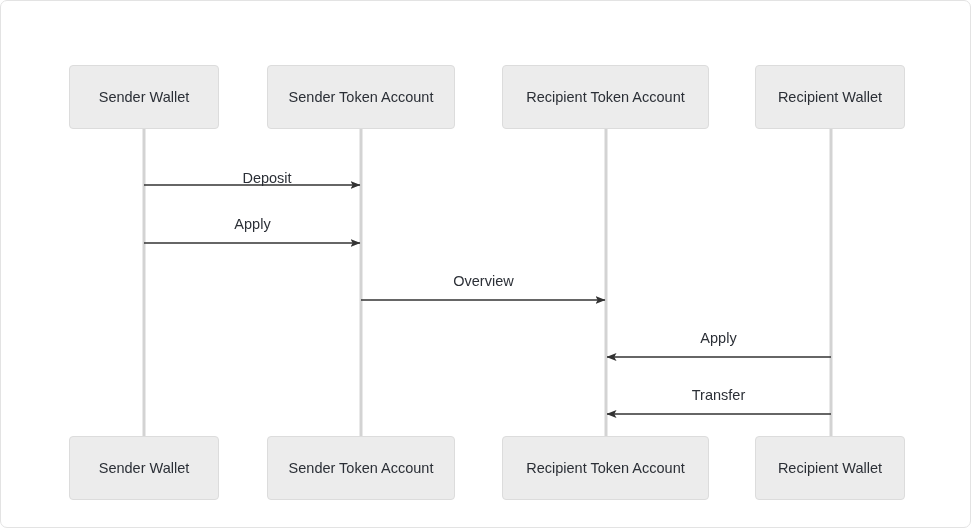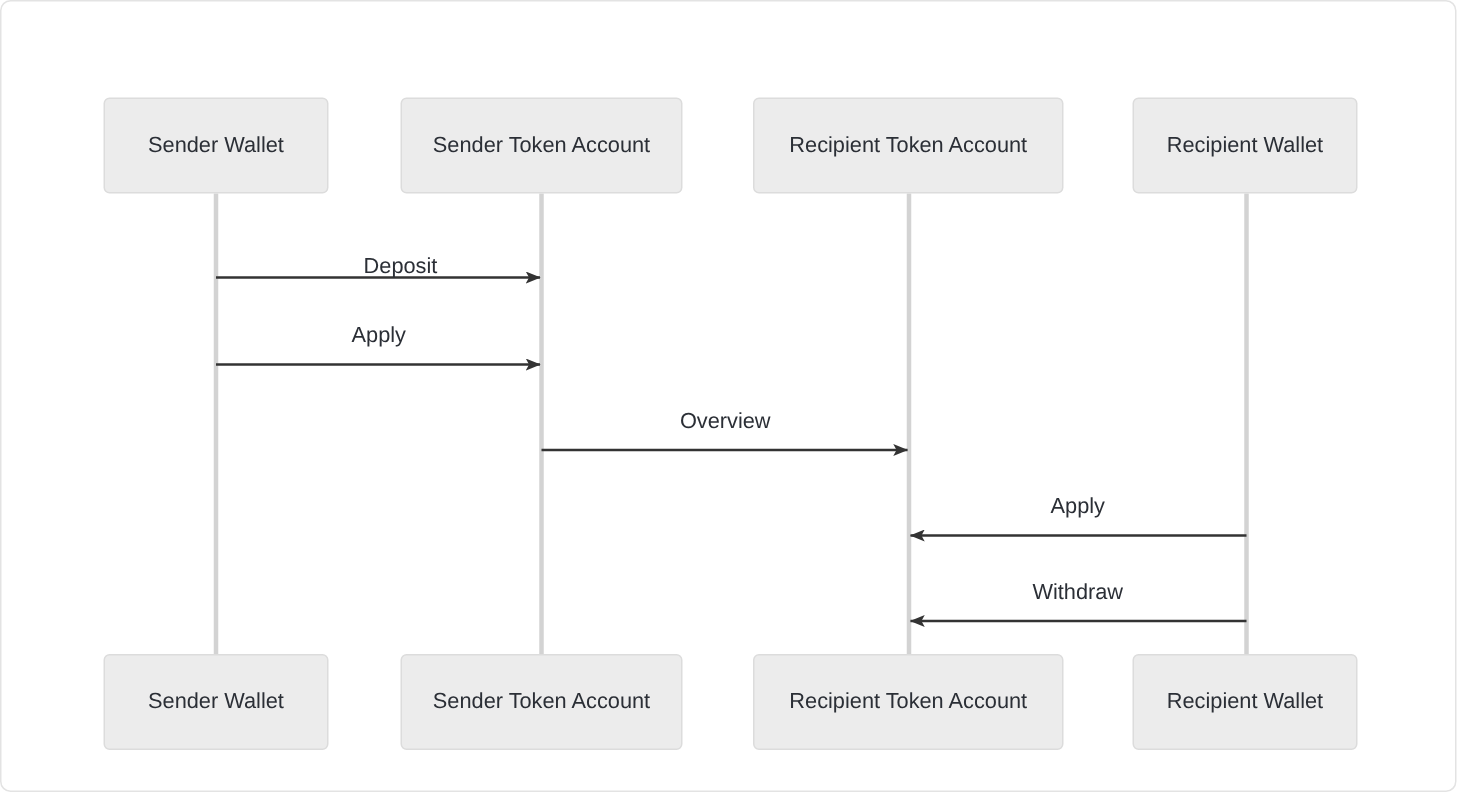--- a/index.html
+++ b/index.html
@@ -139,17 +139,17 @@
         <div class="participant" style="left: 68px; top: 397px; width: 150px; height: 64px;">Sender Wallet</div>
         <div class="participant" style="left: 266px; top: 397px; width: 188px; height: 64px;">Sender Token Account</div>
         <div class="participant" style="left: 501px; top: 397px; width: 207px; height: 64px;">Recipient Token Account</div>
         <div class="participant" style="left: 754px; top: 397px; width: 150px; height: 64px;">Recipient Wallet</div>
       </div>
     <div id="labels">
         <div class="msg-label" style="left: 266px; top: 119px; margin-top: 12px;">Deposit</div>
         <div class="msg-label" style="left: 251.5px; top: 177px;">Apply</div>
         <div class="msg-label" style="left: 482.5px; top: 234px;">Overview</div>
         <div class="msg-label" style="left: 717.5px; top: 291px;">Apply</div>
-        <div class="msg-label" style="left: 717.5px; top: 348px;">Withdraw</div>
+        <div class="msg-label" style="left: 717.5px; top: 348px;">Transfer</div>
       </div>
   </div>
 
 </div>
 
 </body></html>

